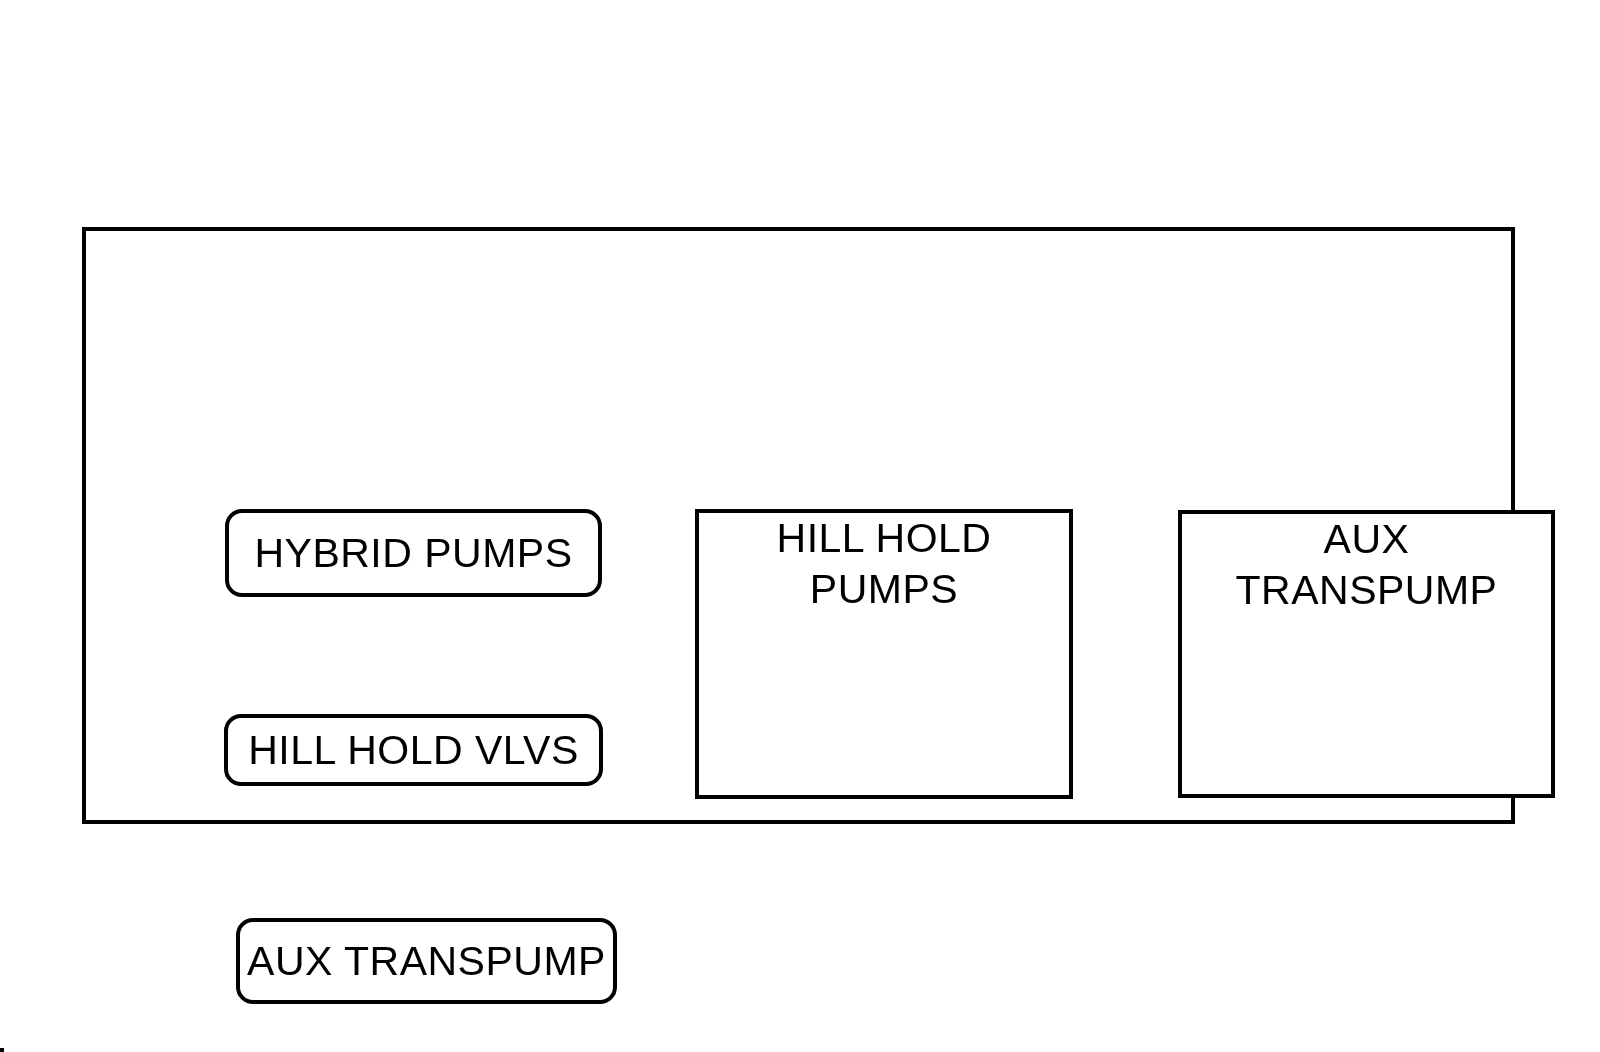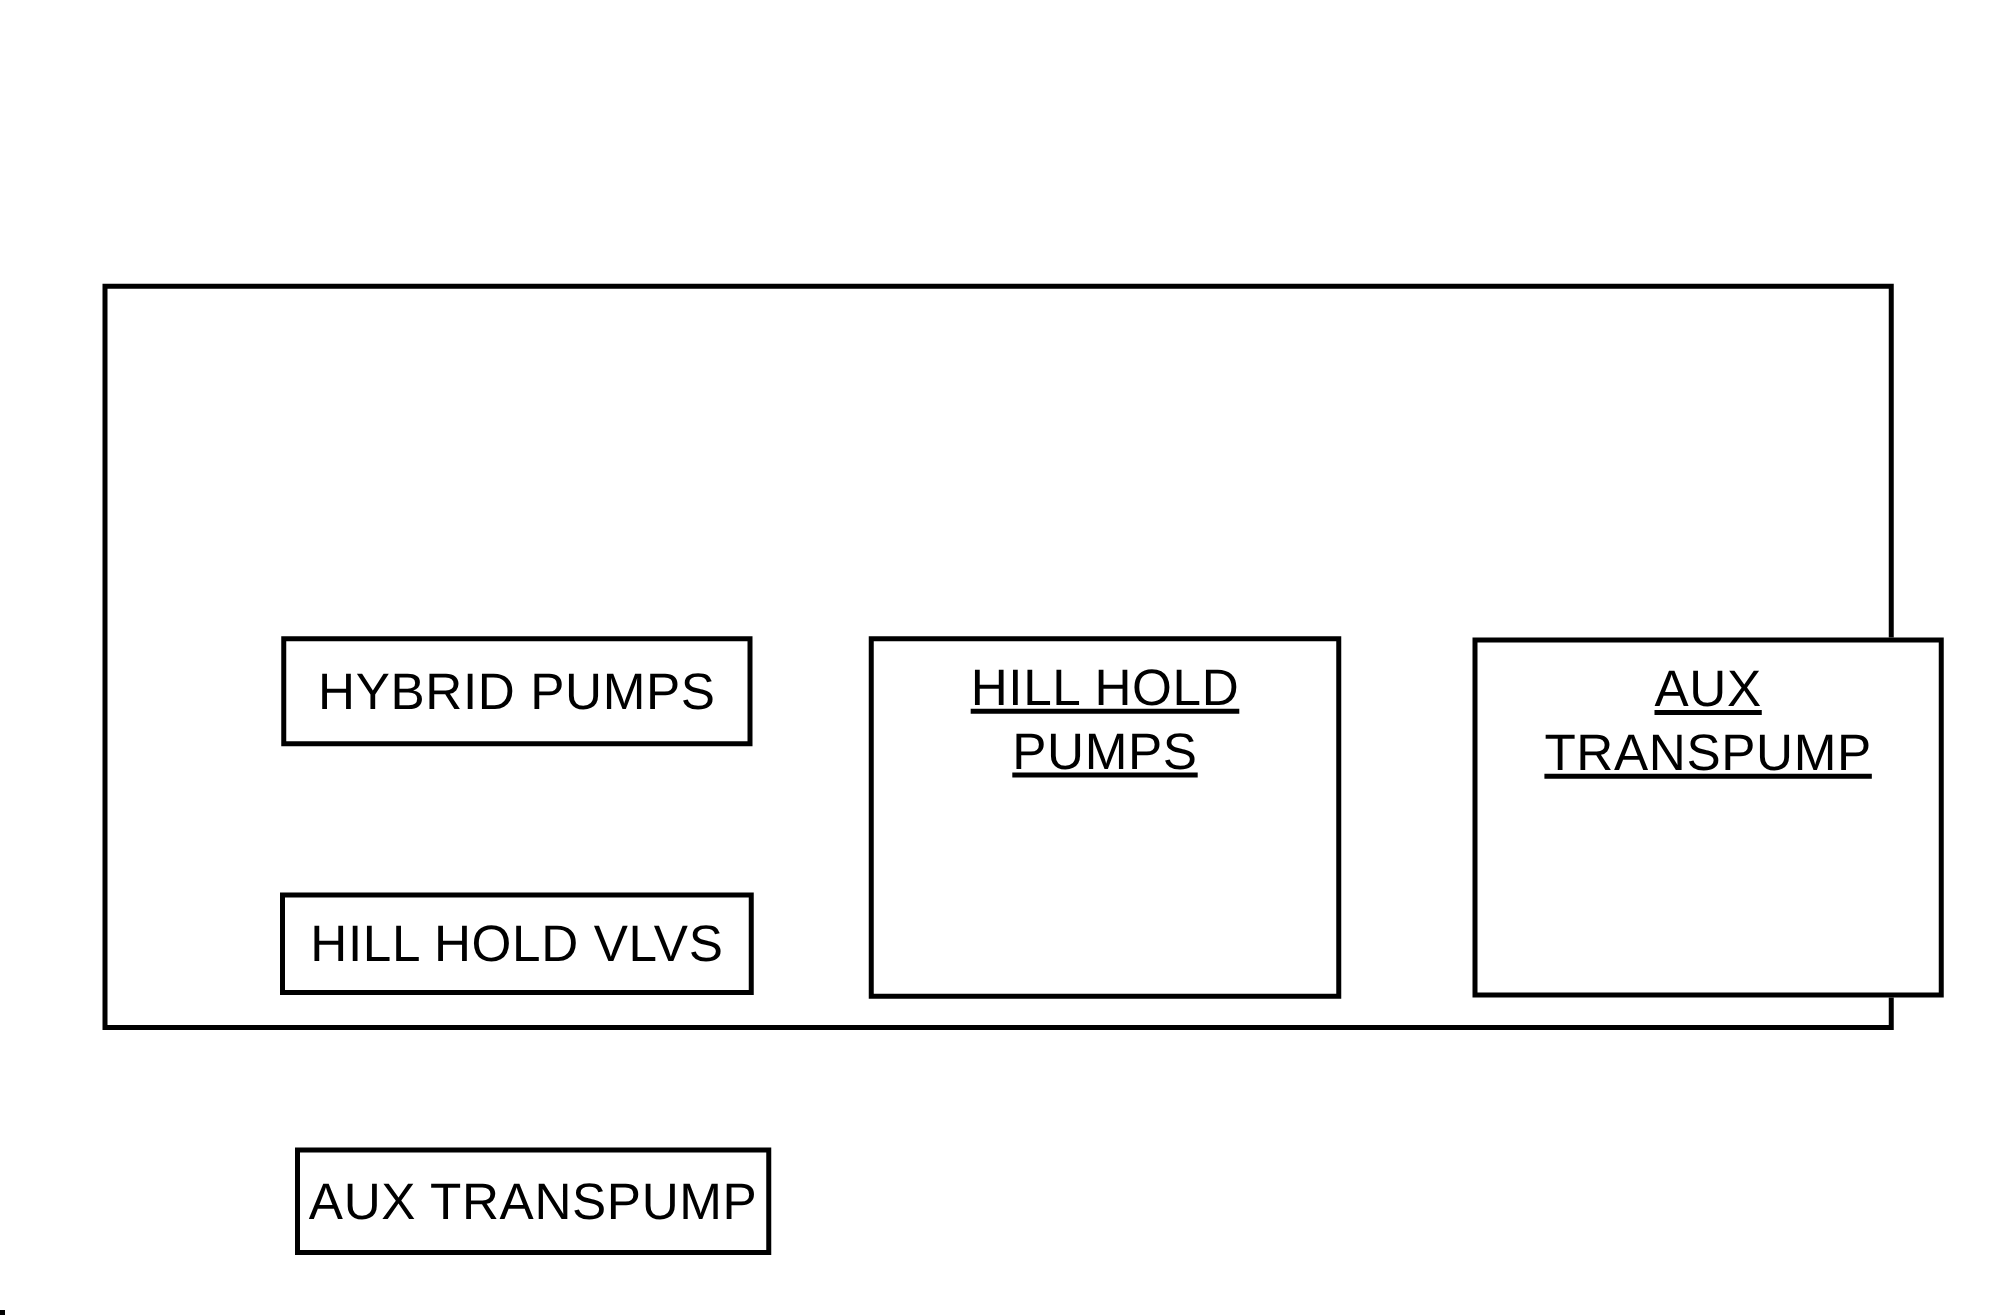--- a/index.html
+++ b/index.html
@@ -36,27 +36,26 @@
     font-size: 41px;
     line-height: 51px;
     letter-spacing: 0.5px;
     text-align: center;
     white-space: nowrap;
   }
   .dbox.small {
     display: flex;
     align-items: center;
     justify-content: center;
+    border-radius: 17px;
   }
   .dbox.large {
-    padding-top: 12px;
-    text-decoration: underline;
   }
   .box-hybrid-pumps   { left: 139px; top: 278px; width: 377px; height: 88px; }
-  .box-hill-hold-sm   { left: 138px; top: 483px; width: 379px; height: 82px; }
+  .box-hill-hold-sm   { left: 138px; top: 483px; width: 379px; height: 72px; }
   .box-aux-trans-sm   { left: 150px; top: 687px; width: 381px; height: 86px; }
   .box-hill-hold-lg   { left: 609px; top: 278px; width: 378px; height: 290px; }
   .box-aux-trans-lg   { left: 1082px; top: 279px; width: 377px; height: 288px; margin-left: 10px; }
   .corner-artifact {
     position: absolute;
     left: 0px;
     top: 1048px;
     width: 4px;
     height: 4px;
     background: #000000;

